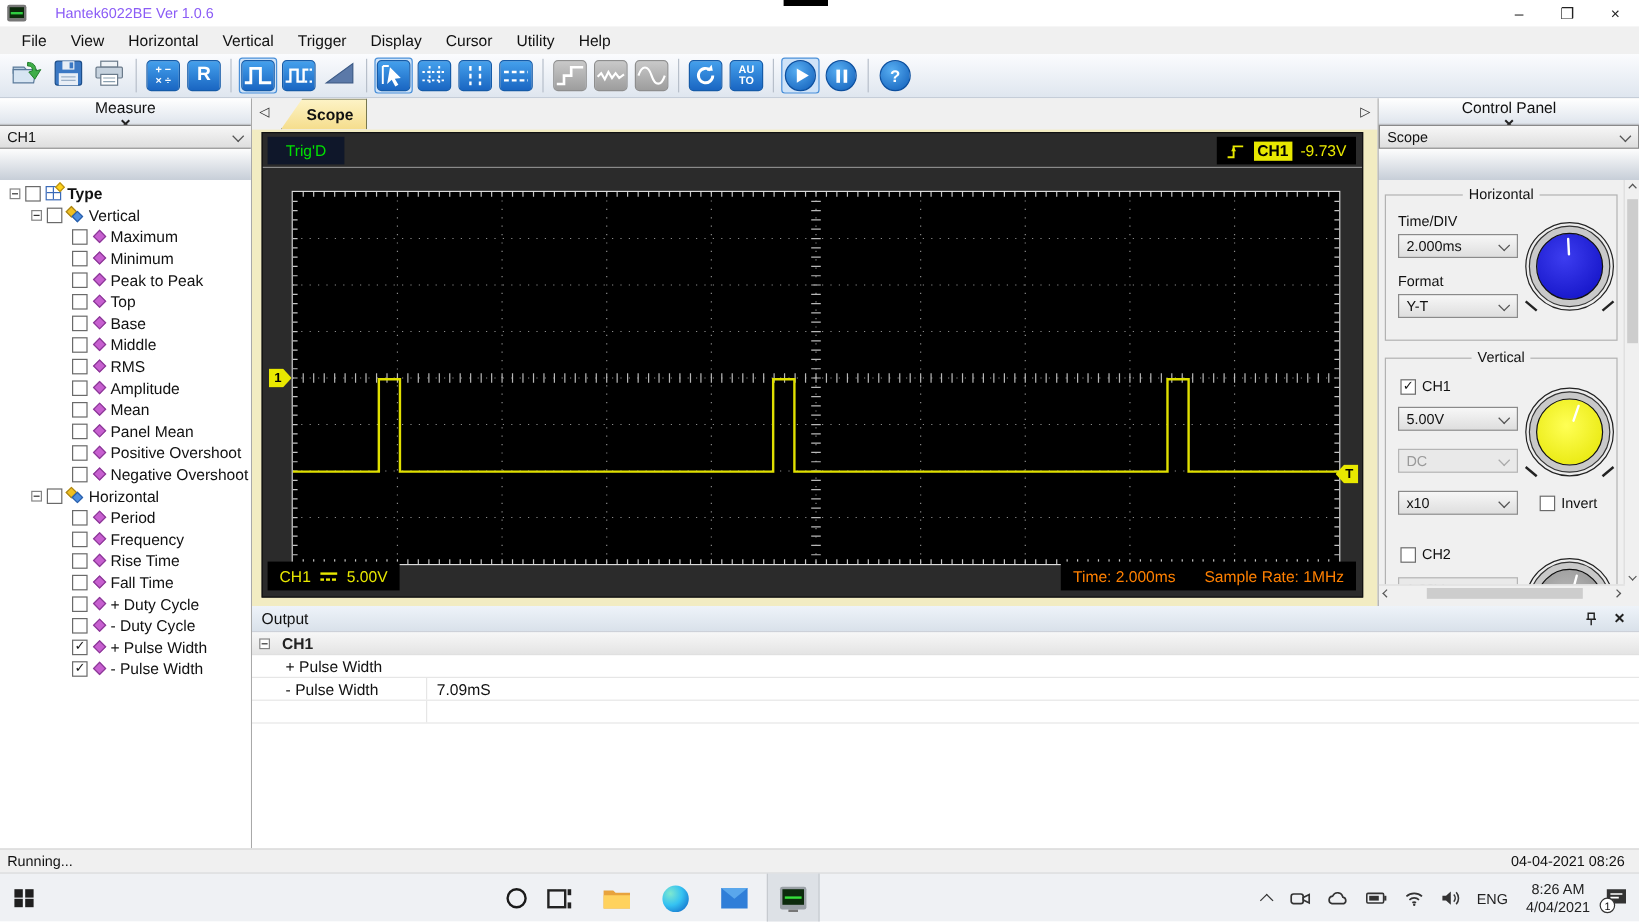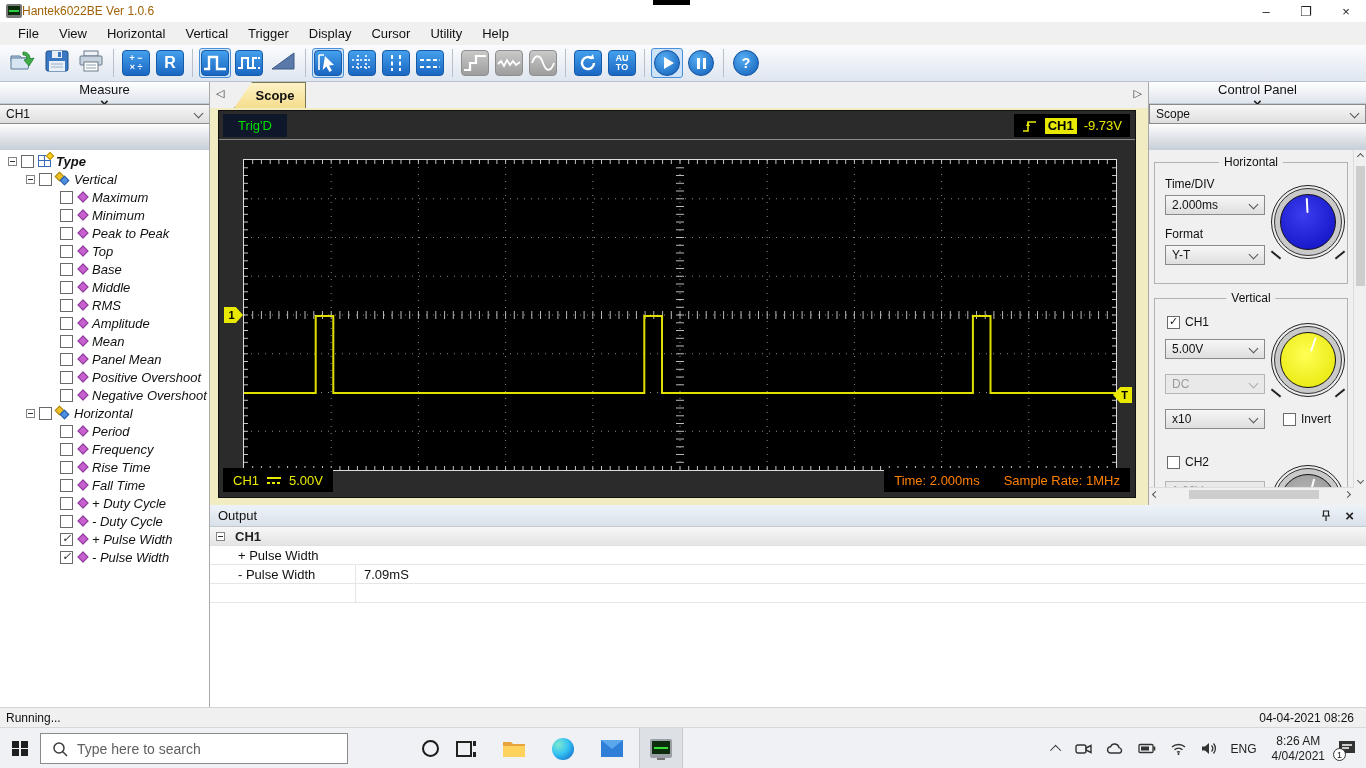--- a/index.html
+++ b/index.html
@@ -4,21 +4,21 @@
 <style>
   * { margin:0; padding:0; box-sizing:border-box; }
   html,body { width:1366px; height:768px; font-family:"Liberation Sans", sans-serif; background:#fff; overflow:hidden; }
   .screen { position:relative; width:1366px; height:768px; background:#fff; }
 
   
   .titlebar { position:absolute; left:0; top:0; width:1366px; height:22px; background:#ffffff; display:flex; align-items:center; }
   .app-icon { width:16px; height:14px; margin-left:6px; position:relative; background:#777; border-radius:2px; }
   .app-icon .scr { position:absolute; inset:2px 2px 3px 2px; background:#0a2a0a; }
   .app-icon .tr { position:absolute; left:3px; top:6px; width:10px; height:2px; background:#2ecc40; }
-  .title-text { font-size:12px; color:#a16207; margin-left:0; }
+  .title-text { font-size:12px; color:#8b5cf6; margin-left:24px; }
   .winbtns { position:absolute; right:0; top:0; height:22px; display:flex; }
   .winbtn { width:40px; height:22px; display:flex; align-items:center; justify-content:center; font-size:13px; color:#222; }
   .artifact { position:absolute; left:653px; top:0; width:37px; height:5px; background:#000; }
 
   
   .menubar { position:absolute; left:0; top:22px; width:1366px; height:23px; background:#f0f0f0; display:flex; align-items:center; padding-left:8px; }
   .menu-item { font-size:13px; color:#111; padding:3px 10px; }
 
   
   .toolbar { position:absolute; left:0; top:45px; width:1366px; height:37px;
@@ -48,21 +48,21 @@
   .combo.dis { background:#e9e9e9; color:#9a9a9a; border-color:#b5b5b5; }
   .chev { width:7px; height:7px; border-right:1.5px solid #555; border-bottom:1.5px solid #555;
     transform:rotate(45deg); position:absolute; right:7px; top:5px; }
   .combo.dis .chev { border-color:#aaa; }
   .grad-strip { background:linear-gradient(#fdfdfd,#c7ced8); }
 
   
   .measure { position:absolute; left:0; top:82px; width:210px; height:625px; background:#fff; border-right:1px solid #a9a9a9; }
   .measure .combo { margin:0; border-left:none; border-right:none; }
   .measure-strip { height:26px; }
-  .tree { position:absolute; left:0; top:68px; right:0; bottom:0; background:#fff; padding-top:2px;font-style:italic; }
+  .tree { position:absolute; left:0; top:68px; right:0; bottom:0; background:#fff; padding-top:2px; }
   .trow { height:18px; display:flex; align-items:center; font-size:13px; color:#111; }
   .expander { width:9px; height:9px; border:1px solid #848484; background:#fff; position:relative; flex:none; }
   .expander::after { content:""; position:absolute; left:1px; top:3px; width:5px; height:1px; background:#333; }
   .cbx { width:13px; height:13px; border:1px solid #6a6a6a; background:#fff; position:relative; flex:none; margin-left:4px; }
   .cbx.checked::after { content:"✓"; position:absolute; left:1px; top:-2px; font-size:11px; color:#1a1a1a; }
   .diamond { width:8px; height:8px; background:#c75fd0; border:1px solid #8a3a96; transform:rotate(45deg); flex:none; margin-left:6px; }
   .cat-ico { width:13px; height:12px; position:relative; flex:none; margin-left:4px; }
   .cat-ico i { position:absolute; width:7px; height:7px; transform:rotate(45deg); display:block; }
   .cat-ico .g { left:0; top:0; background:#f0c020; border:1px solid #a8831a; }
   .cat-ico .b { left:5px; top:4px; background:#4d8fe0; border:1px solid #2a5ea8; }
@@ -684,27 +684,20 @@
 
   <div class="taskbar">
     <div class="start">
       <div class="winlogo">
           <i></i>
           <i></i>
           <i></i>
           <i></i>
         </div>
     </div>
-    <div class="searchbox">
-      <svg width="18" height="18" viewBox="0 0 18 18" style="margin-left:10px">
-        <circle cx="8" cy="8" r="5" fill="none" stroke="#3b3b3b" stroke-width="1.5"></circle>
-        <path d="M11.8 11.8L16 16" stroke="#3b3b3b" stroke-width="1.5"></path>
-      </svg>
-      <span class="ph">Type here to search</span>
-    </div>
     <div class="tb-icon" style="left:408px">
         <div class="cortana-ring"></div>
       </div>
     <div class="tb-icon" style="left:442px">
         <div class="taskview"></div>
       </div>
     <div class="tb-icon" style="left:492px">
       <svg width="24" height="20" viewBox="0 0 24 20">
         <path d="M1 3h8l2 2h12v13H1z" fill="#e8a33d"></path>
         <path d="M1 7h22v11H1z" fill="#ffd25e"></path>

